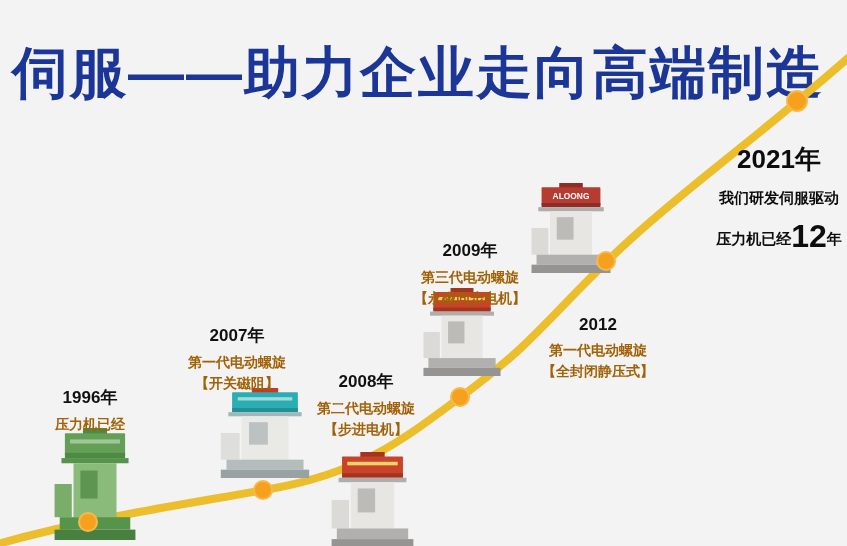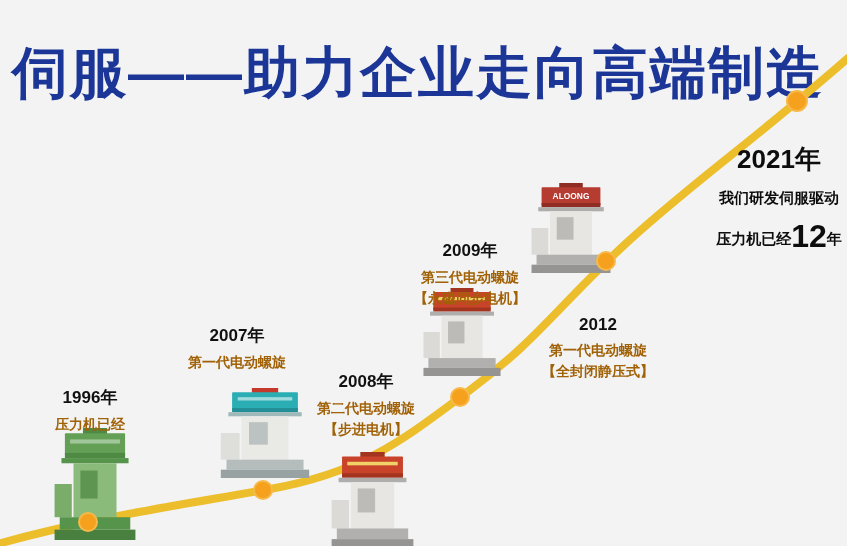--- a/index.html
+++ b/index.html
@@ -149,20 +149,21 @@
   <h1 class="title">伺服——助力企业走向高端制造</h1>
 
   <div class="label lb-1996">
     <span class="year">1996年</span>
     <span class="line">压力机已经</span>
   </div>
 
   <div class="label lb-2007">
     <span class="year">2007年</span>
     <span class="line">第一代电动螺旋</span>
+    <span class="line">【开关磁阻】</span>
   </div>
 
   <div class="label lb-2008">
     <span class="year">2008年</span>
     <span class="line">第二代电动螺旋</span>
     <span class="line">【步进电机】</span>
   </div>
 
   <div class="label lb-2009">
     <span class="year">2009年</span>

